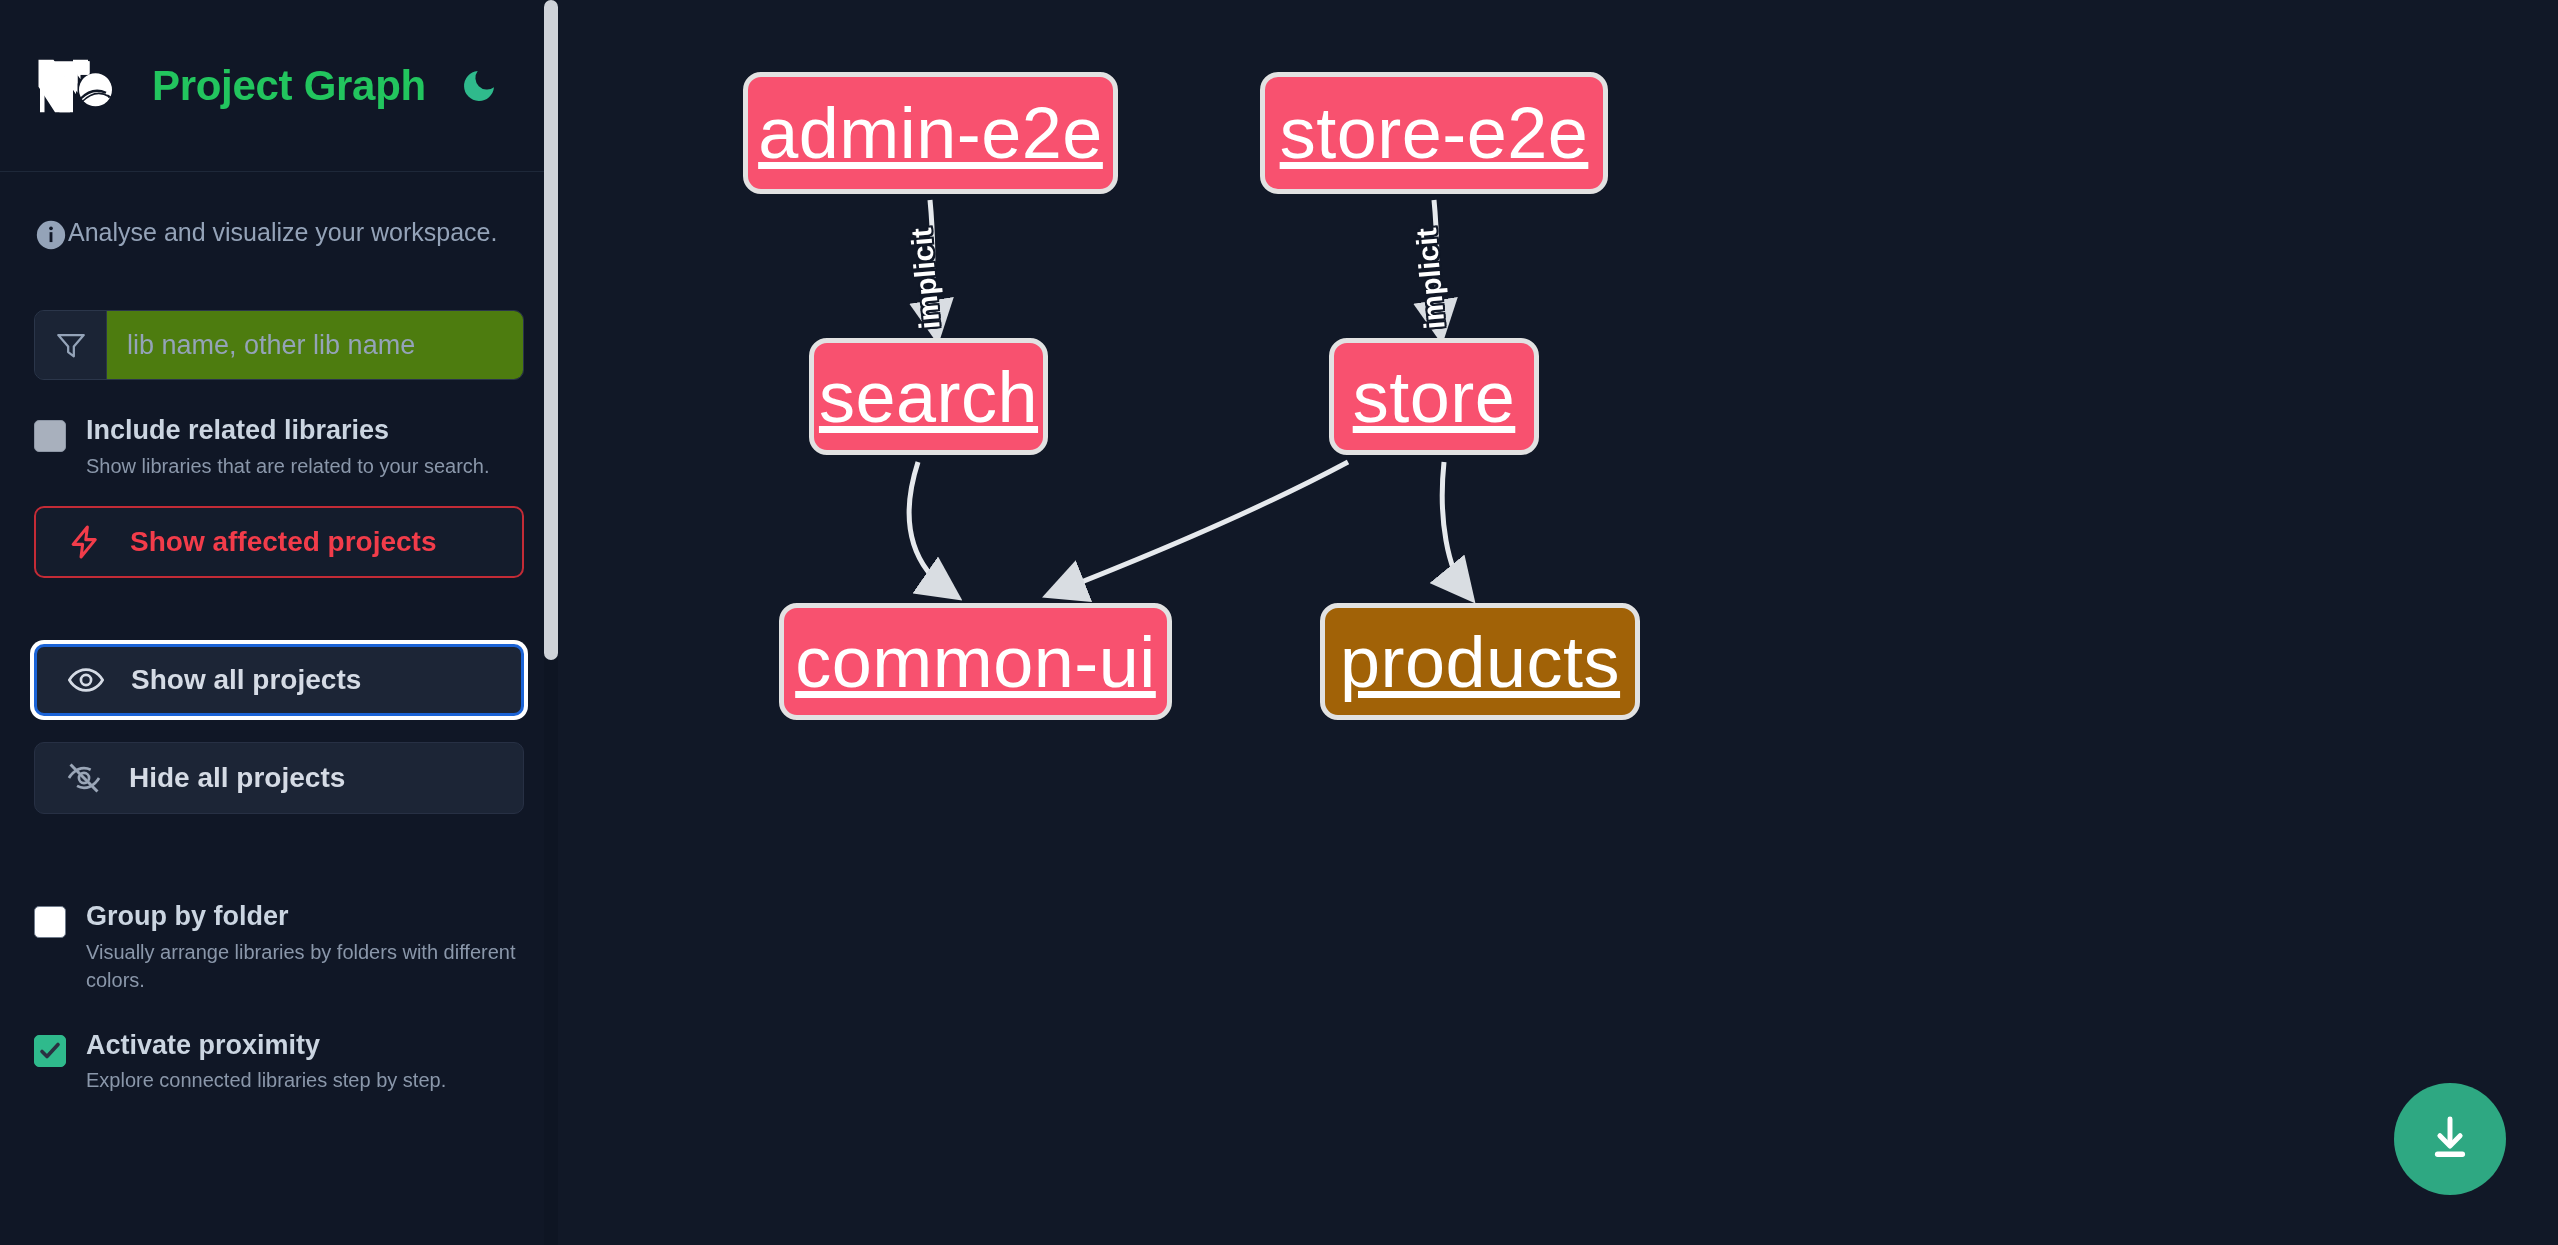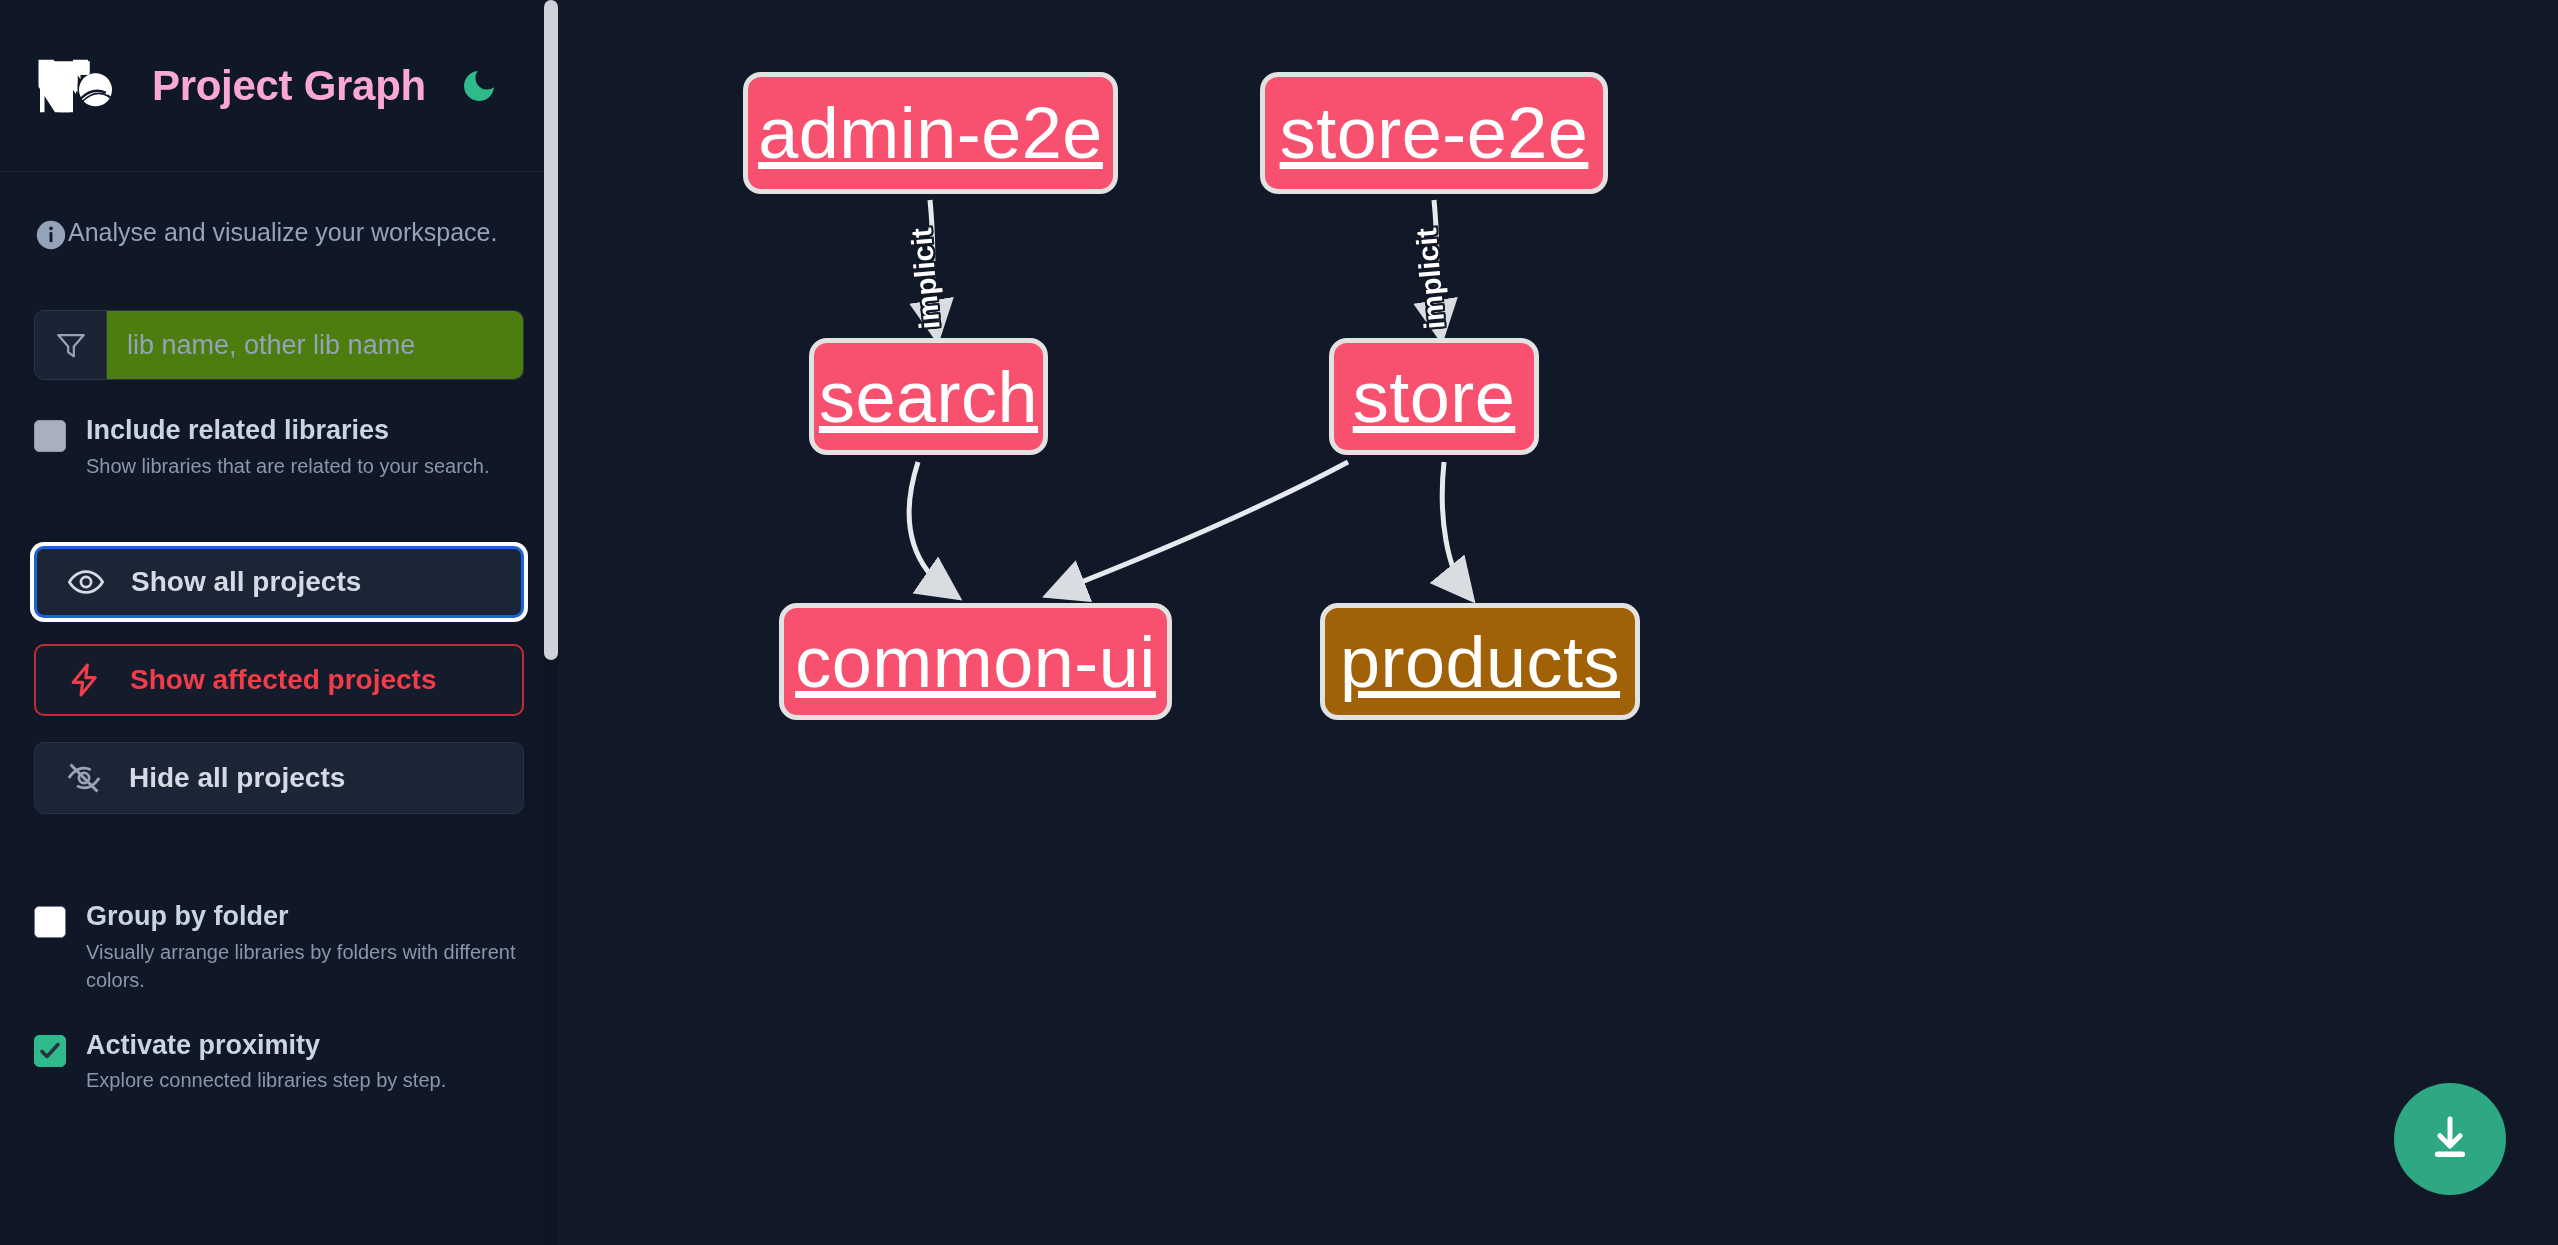--- a/index.html
+++ b/index.html
@@ -22,21 +22,21 @@
   }
   .sb-header {
     height: 172px;
     display: flex;
     align-items: center;
     padding: 0 34px;
     border-bottom: 1px solid #1e2839;
   }
   .nx-logo { width: 90px; height: 62px; flex: 0 0 90px; }
   .app-title {
-    color: #f9a8d4;
+    color: #22c55e;
     font-size: 42px;
     font-weight: 700;
     letter-spacing: -0.3px;
     margin-left: 28px;
     white-space: nowrap;
   }
   .theme-toggle {
     margin-left: 30px;
     width: 46px; height: 46px;
     display: flex; align-items: center; justify-content: center;
@@ -260,37 +260,37 @@
     </div>
 
     <div class="check-row">
       <span class="chk grey"></span>
       <div class="check-texts">
         <div class="check-label">Include related libraries</div>
         <div class="check-sub">Show libraries that are related to your search.</div>
       </div>
     </div>
 
+    <div class="btn btn-affected">
+      <span class="btn-ico">
+        <svg width="38" height="38" viewBox="0 0 24 24">
+          <path d="M13.5 2.5 4.5 13.5h6l-1 8 9-11h-6z" fill="none" stroke="#f23c4a" stroke-width="1.9" stroke-linejoin="round"></path>
+        </svg>
+      </span>
+      <span>Show affected projects</span>
+    </div>
+
     <div class="btn btn-show-all">
       <span class="btn-ico">
         <svg width="38" height="38" viewBox="0 0 24 24">
           <path d="M1.5 12S5 5.5 12 5.5 22.5 12 22.5 12 19 18.5 12 18.5 1.5 12 1.5 12z" fill="none" stroke="#d5dbe5" stroke-width="1.7"></path>
           <circle cx="12" cy="12" r="3.2" fill="none" stroke="#d5dbe5" stroke-width="1.7"></circle>
         </svg>
       </span>
       <span>Show all projects</span>
-    </div>
-
-    <div class="btn btn-affected">
-      <span class="btn-ico">
-        <svg width="38" height="38" viewBox="0 0 24 24">
-          <path d="M13.5 2.5 4.5 13.5h6l-1 8 9-11h-6z" fill="none" stroke="#f23c4a" stroke-width="1.9" stroke-linejoin="round"></path>
-        </svg>
-      </span>
-      <span>Show affected projects</span>
     </div>
 
     <div class="btn btn-hide-all">
       <span class="btn-ico">
         <svg width="38" height="38" viewBox="0 0 24 24">
           <path d="M2.5 12S6 5.8 12 5.8c1.6 0 3 .4 4.2 1M21.5 12S18 18.2 12 18.2c-1.7 0-3.2-.5-4.4-1.2" fill="none" stroke="#9aa6b7" stroke-width="1.7"></path>
           <circle cx="12" cy="12" r="3.2" fill="none" stroke="#9aa6b7" stroke-width="1.7"></circle>
           <line x1="3.5" y1="3.5" x2="20.5" y2="20.5" stroke="#9aa6b7" stroke-width="1.9"></line>
         </svg>
       </span>

